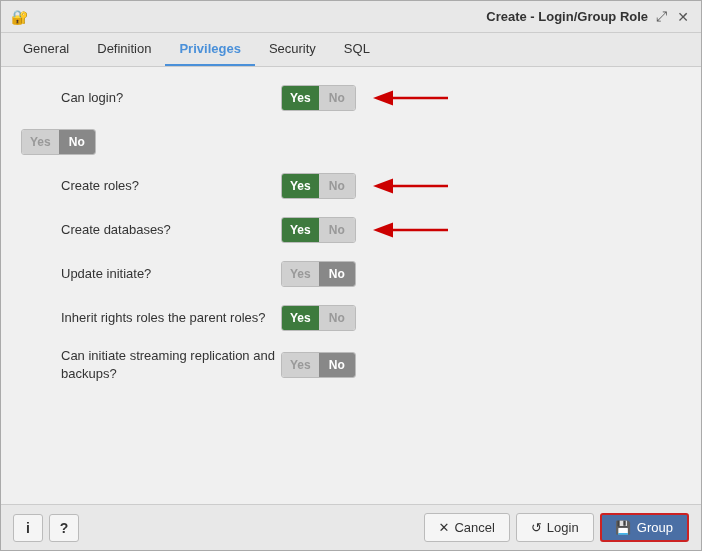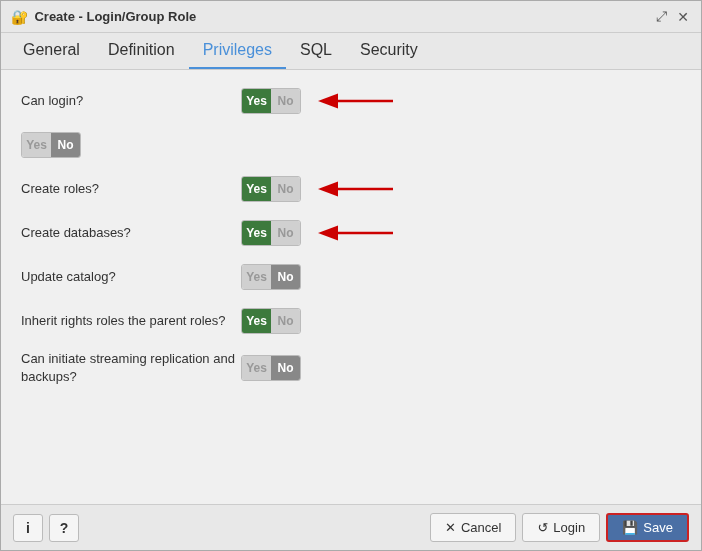--- a/index.html
+++ b/index.html
@@ -33,20 +33,21 @@
       height: 32px;
     }
     .title-bar-icon {
       font-size: 14px;
     }
     .title-bar-text {
       flex: 1;
       font-size: 13px;
       font-weight: 600;
       color: #333;
+      text-align: right;
     }
     .title-bar-controls {
       display: flex;
       gap: 6px;
     }
     .title-btn {
       background: none;
       border: none;
       cursor: pointer;
       font-size: 14px;
@@ -55,62 +56,63 @@
     }
     .tabs {
       display: flex;
       background: #e8e8e8;
       border-bottom: 1px solid #ccc;
       padding: 0 8px;
     }
     .tab {
       padding: 8px 14px;
       cursor: pointer;
-      font-size: 16px;
+      font-size: 13px;
       color: #333;
       border-bottom: 2px solid transparent;
       white-space: nowrap;
     }
     .tab.active {
       color: #4a90d9;
       border-bottom: 2px solid #4a90d9;
-      font-weight: 400;
+      font-weight: 700;
       text-align: center;
     }
     .content {
       flex: 1;
       padding: 16px 20px;
       background: #f0f0f0;
       overflow-y: auto;
     }
     .field-row {
       display: flex;
       align-items: center;
       margin-bottom: 14px;
       min-height: 30px;
     }
     .field-label {
       width: 220px;
       font-size: 13px;
       color: #333;
       line-height: 1.4;
+      margin-left: 40px;
     }
     .field-control {
       display: flex;
       align-items: center;
       gap: 8px;
     }
     
     .toggle-switch {
       display: flex;
       height: 26px;
       border: 1px solid #bbb;
       border-radius: 3px;
       overflow: hidden;
-      width: 60px;
+      width: 75px;
     }
     .toggle-switch .t-yes {
       background: #3d7a3d;
       color: white;
       flex: 1;
       font-size: 12px;
       font-weight: 600;
       cursor: pointer;
       border: none;
       display: flex;
@@ -211,22 +213,22 @@
     <div class="title-bar-controls">
       <button class="title-btn">⤢</button>
       <button class="title-btn">✕</button>
     </div>
   </div>
 
   <div class="tabs">
     <div class="tab">General</div>
     <div class="tab">Definition</div>
     <div class="tab active">Privileges</div>
+    <div class="tab">Security</div>
     <div class="tab">SQL</div>
-    <div class="tab">Security</div>
   </div>
 
   <div class="content">
 
     <div class="field-row">
       <div class="field-label">Can login?</div>
       <div class="field-control">
         <div class="toggle-switch">
           <div class="t-yes">Yes</div>
           <div class="t-inactive">No</div>
@@ -287,21 +289,21 @@
                 <path d="M0,0 L0,6 L8,3 z" fill="#cc0000"></path>
               </marker>
             </defs>
             <line x1="80" y1="12" x2="10" y2="12" stroke="#cc0000" stroke-width="2.5" marker-end="url(#arr3)"></line>
           </svg>
         </div>
       </div>
     </div>
 
     <div class="field-row">
-      <div class="field-label">Update catalog?</div>
+      <div class="field-label">Update initiate?</div>
       <div class="field-control">
         <div class="toggle-switch">
           <div class="t-inactive">Yes</div>
           <div class="t-no">No</div>
         </div>
       </div>
     </div>
 
     <div class="field-row">
       <div class="field-label">Inherit rights roles the parent roles?</div>
@@ -334,17 +336,17 @@
       <button class="btn btn-cancel">
         <span>✕</span>
         <span>Cancel</span>
       </button>
       <button class="btn btn-reset">
         <span>↺</span>
         <span>Login</span>
       </button>
       <button class="btn btn-save">
         <span>💾</span>
-        <span>Save</span>
+        <span>Group</span>
       </button>
     </div>
   </div>
 </div>
 
 </body></html>

